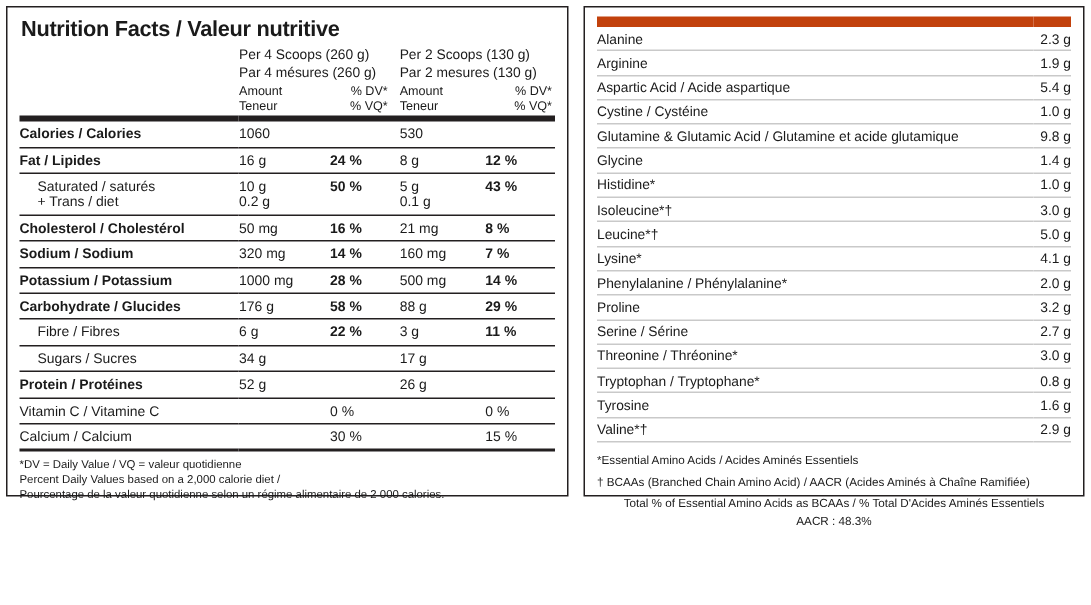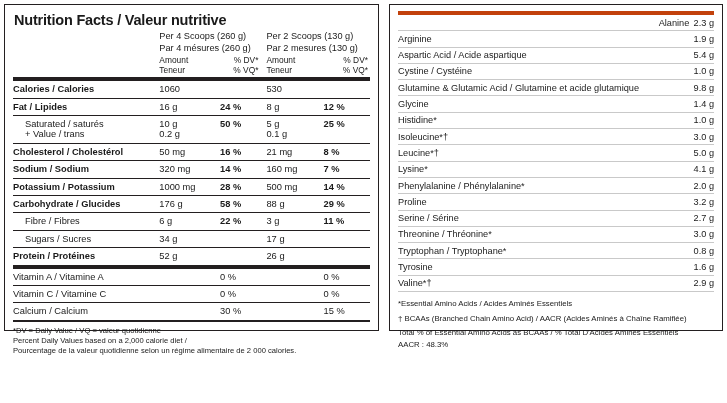--- a/index.html
+++ b/index.html
@@ -83,21 +83,21 @@
 
   .datarow td {
     padding-top: 3px !important;
     padding-bottom: 3px !important;
   }
   .datarow .c-name { font-weight: bold; }
   .datarow .c-dv1, .datarow .c-dv2 { font-weight: bold; }
   .datarow.sub .c-name { font-weight: normal; padding-left: 12px; }
   .vitrow .c-name { font-weight: normal; }
   .vitrow .c-dv1, .vitrow .c-dv2 { font-weight: normal; }
-  .two-line { white-space: pre-line; }
+  .two-line { white-space: pre-line; text-align: center; }
 
   .nf-foot {
     margin-top: 3px;
     font-size: 7.6px;
     line-height: 1.32;
     white-space: pre-line;
   }
 
   
   .aa-title {
@@ -111,21 +111,21 @@
     width: 100%;
     border-collapse: collapse;
     font-size: 9.2px;
     line-height: 1.1;
   }
   table.aa td {
     padding: 2.6px 0 2.6px 0;
     border-bottom: 1px solid #c9c9c9;
     vertical-align: top;
   }
-  table.aa tr:first-child td { border-top: 4px solid #c2410c; text-align: right; }
+  table.aa tr:first-child td { border-top: 7px solid #c2410c; }
   table.aa td.val { text-align: right; white-space: nowrap; }
 
   .aa-notes {
     margin-top: 6px;
     font-size: 7.8px;
     line-height: 1.5;
   }
   .aa-notes div { margin-bottom: 3px; }
 </style>
 </head>
@@ -168,27 +168,27 @@
         <tr class="rule-thin datarow">
           <td class="c-name">Fat / Lipides</td>
           <td class="c-amt1">16 g</td>
           <td class="c-dv1">24 %</td>
           <td class="c-amt2">8 g</td>
           <td class="c-dv2">12 %</td>
         </tr>
 
         <tr class="rule-thin datarow sub">
           <td class="c-name two-line">Saturated / saturés
-+ Value / trans</td>
++ Trans / diet</td>
           <td class="c-amt1 two-line">10 g
 0.2 g</td>
           <td class="c-dv1">50 %</td>
           <td class="c-amt2 two-line">5 g
 0.1 g</td>
-          <td class="c-dv2">25 %</td>
+          <td class="c-dv2">43 %</td>
         </tr>
 
         <tr class="rule-thin datarow">
           <td class="c-name">Cholesterol / Cholestérol</td>
           <td class="c-amt1">50 mg</td>
           <td class="c-dv1">16 %</td>
           <td class="c-amt2">21 mg</td>
           <td class="c-dv2">8 %</td>
         </tr>
 
@@ -233,27 +233,20 @@
         </tr>
 
         <tr class="rule-thin datarow">
           <td class="c-name">Protein / Protéines</td>
           <td class="c-amt1">52 g</td>
           <td class="c-dv1"></td>
           <td class="c-amt2">26 g</td>
           <td class="c-dv2"></td>
         </tr>
 
-        <tr class="rule-thick datarow vitrow">
-          <td class="c-name">Vitamin A / Vitamine A</td>
-          <td class="c-amt1"></td>
-          <td class="c-dv1">0 %</td>
-          <td class="c-amt2"></td>
-          <td class="c-dv2">0 %</td>
-        </tr>
         <tr class="rule-thin datarow vitrow">
           <td class="c-name">Vitamin C / Vitamine C</td>
           <td class="c-amt1"></td>
           <td class="c-dv1">0 %</td>
           <td class="c-amt2"></td>
           <td class="c-dv2">0 %</td>
         </tr>
         <tr class="rule-thin datarow vitrow">
           <td class="c-name">Calcium / Calcium</td>
           <td class="c-amt1"></td>

